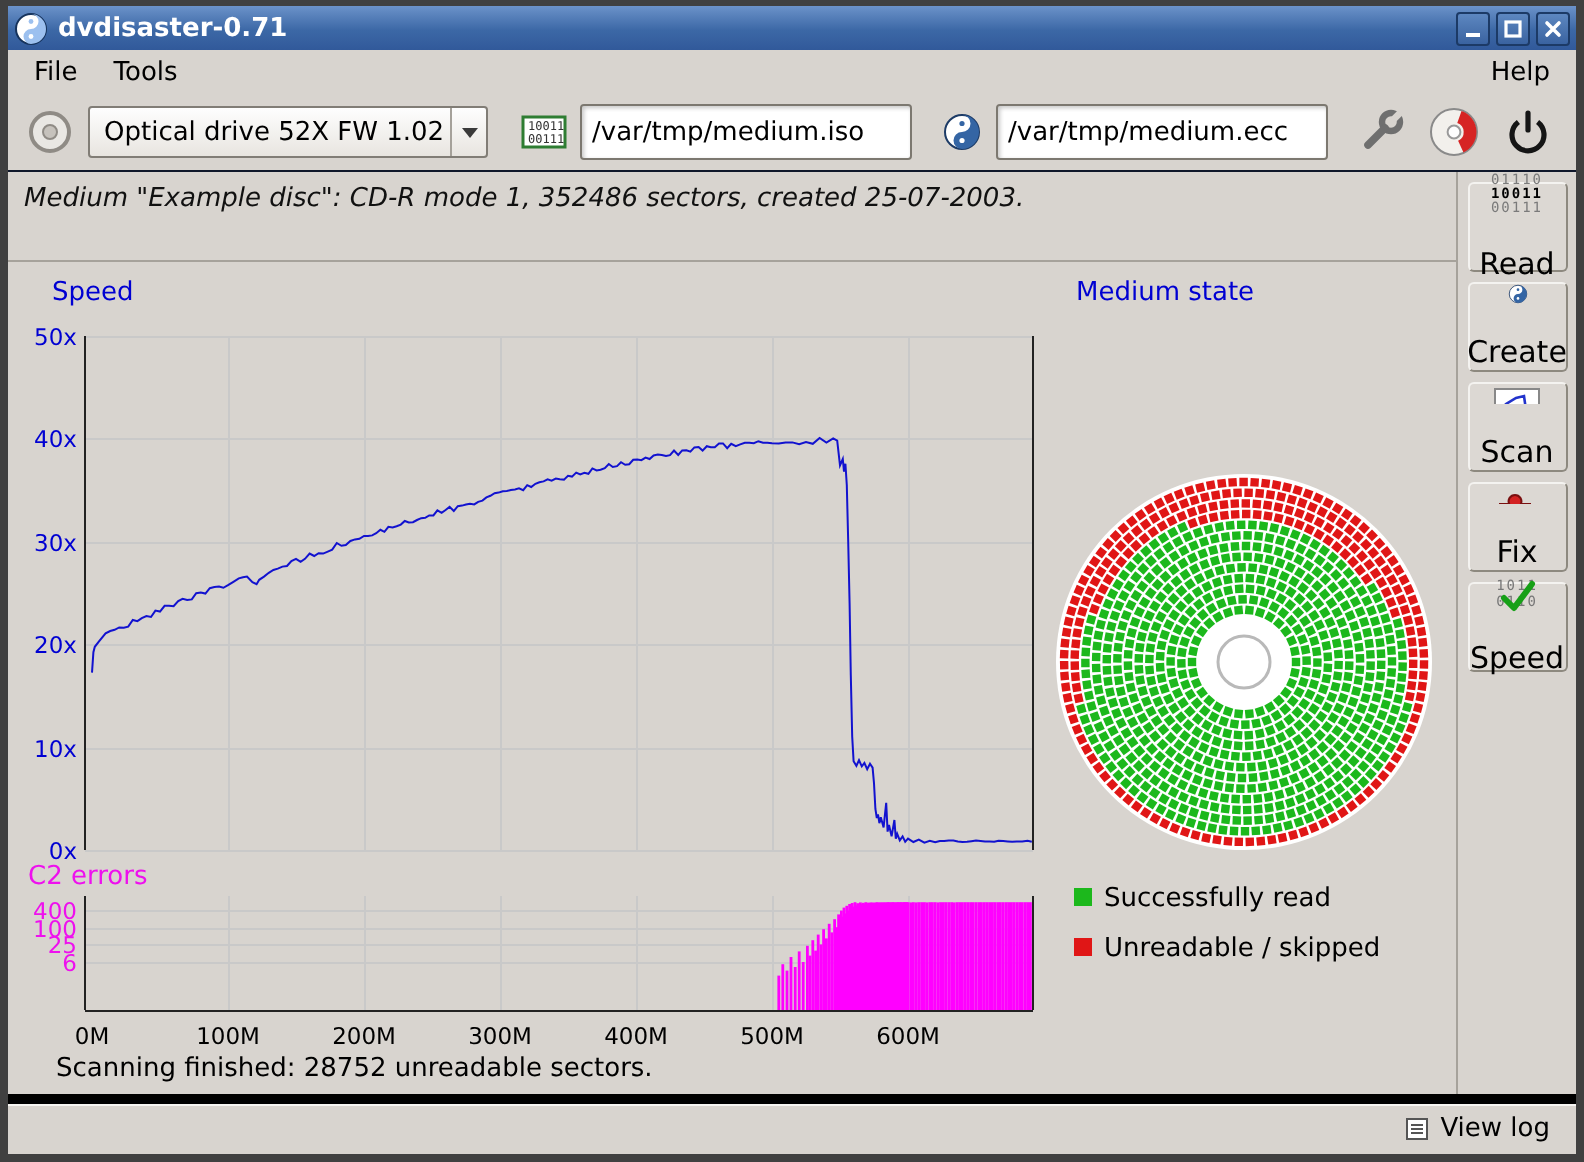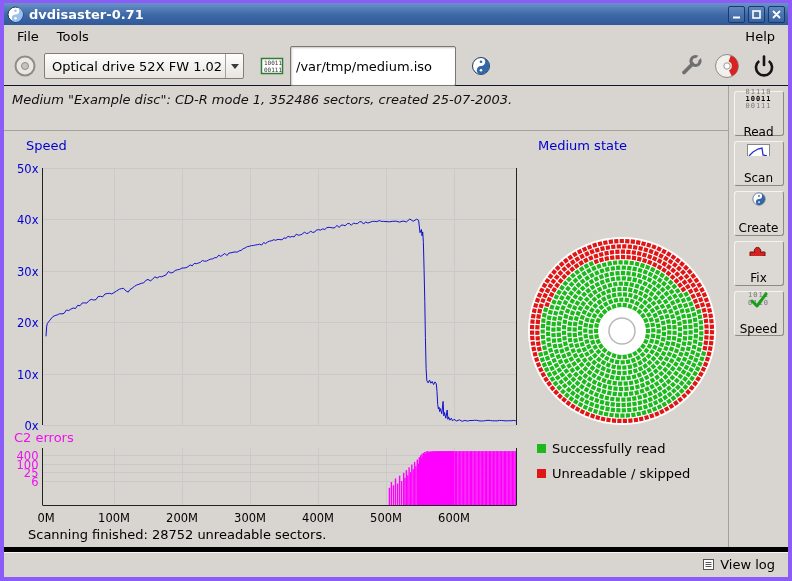--- a/index.html
+++ b/index.html
@@ -1,50 +1,50 @@
 <!DOCTYPE html>
 <html><head>
 <meta charset="utf-8">
 <style>
   *{margin:0;padding:0;box-sizing:border-box}
   html,body{font-family:"DejaVu Sans","Liberation Sans",sans-serif}
   body{width:792px;height:581px;background:#555}
-  .window{width:792px;height:581px;background:#8b5cf6;padding:3px 4px 4px}
+  .window{width:792px;height:581px;background:#404040;padding:3px 4px 4px}
   .titlebar{height:22px;display:flex;align-items:center;gap:5px;padding:0 3px;
     background:linear-gradient(#6b92c9,#3c68a6 55%,#31599a)}
   .title{color:#fff;font-weight:bold;font-size:13px}
   .winbtns{margin-left:auto;display:flex;gap:3px}
   .wbtn{width:17px;height:17px;background:linear-gradient(#5d87c0,#3a63a0);
     border:1px solid #1c3a66;border-radius:2px;display:flex;align-items:center;justify-content:center}
   .client{width:784px;height:552px;background:#d8d4cf;display:flex;flex-direction:column;overflow:hidden}
   .menubar{height:22px;display:flex;align-items:center;font-size:13px;padding:0 4px}
   .menuitem{padding:2px 9px;color:#000;cursor:default}
   .menu-help{margin-left:auto}
   .toolbar{height:39px;display:flex;align-items:center;border-bottom:1px solid #0f172a;padding:0 8px;gap:6px}
   .combo{width:200px;height:26px;background:linear-gradient(#fefefe,#e8e5e0);
     border:1px solid #817d76;border-radius:2px;display:flex;align-items:center}
   .combo-text{flex:1;padding-left:7px;font-size:13px;white-space:nowrap;overflow:hidden}
   .combo-arrow{width:18px;height:100%;border-left:1px solid #a5a19a;display:flex;align-items:center;justify-content:center}
   .combo-arrow::after{content:"";border:4px solid transparent;border-top:5px solid #3a3a3a;margin-top:5px}
-  .entry{width:166px;height:40px;border:1px solid #7c7870;border-radius:2px;background:#fff;
+  .entry{width:166px;height:28px;border:1px solid #7c7870;border-radius:2px;background:#fff;
     font:13px "DejaVu Sans","Liberation Sans",sans-serif;padding:0 5px;box-shadow:inset 1px 1px 2px rgba(0,0,0,.22)}
   .tool-right{margin-left:auto;display:flex;align-items:center;gap:9px;padding-right:2px}
   .mainrow{flex:1;display:flex;min-height:0}
   .leftcol{width:724px;display:flex;flex-direction:column}
   .statusarea{height:45px;border-bottom:1px solid #a6a29b;padding:4px 0 0 8px}
   .s1{font-size:14px;color:#000}
   .s2{font-size:13px;font-style:italic;margin-top:2px;color:#111}
   .chartwrap{height:396px}
   .chartwrap svg{display:block}
   .footerline{height:20px;font-size:13px;padding-left:24px;color:#000}
   .rightcol{flex:1;border-left:1px solid #a6a29b;display:flex;flex-direction:column;align-items:center;padding-top:5px;gap:5px}
   .act{width:50px;height:45px;background:#dcd8d3;border:1px solid;border-color:#f4f3f0 #8d897f #8d897f #f4f3f0;
     border-radius:3px;display:flex;flex-direction:column;align-items:center;justify-content:center;
     font-family:inherit;cursor:default;padding:0}
-  .alabel{font-size:12px;margin-top:15px;color:#000}
+  .alabel{font-size:15px;margin-top:15px;color:#000}
   .bin div{font:7px "DejaVu Sans Mono","Liberation Mono",monospace;line-height:7px;letter-spacing:1px;color:#7a7a7a;text-align:center}
   .bin div.mid{color:#000;font-weight:bold}
   .verify-ic{position:relative;width:26px;height:18px}
   .verify-ic .vrow{font:7px "DejaVu Sans Mono","Liberation Mono",monospace;line-height:8px;letter-spacing:1px;color:#777;text-align:center}
   .verify-ic svg{position:absolute;left:2px;top:-1px}
   .stopbtn{margin-top:auto;margin-bottom:9px}
   .bottombar{height:30px;border-top:5px solid #000000;box-shadow:inset 0 1px 0 #f6f5f2;
     display:flex;align-items:center;justify-content:flex-end;padding-right:8px}
   .viewlog{display:flex;align-items:center;gap:5px;font-size:13px;padding:2px 5px;color:#000;cursor:default}
   text.tick{font-size:11.5px;font-family:"DejaVu Sans","Liberation Sans",sans-serif}
@@ -105,20 +105,21 @@
         <text x="4" y="16.5" style="font:6px 'DejaVu Sans Mono',monospace" fill="#333">00111</text>
       </svg>
       <input class="entry" value="/var/tmp/medium.iso" style="">
 
       <svg width="22" height="22" viewBox="-11 -11 22 22" style="margin-left:8px">
         <circle r="8.5" fill="#fff" stroke="#1d3b66"></circle>
         <path d="M0,-8.5 A8.5 8.5 0 1 1 0,8.5 A4.25 4.25 0 0 1 0,0 A4.25 4.25 0 0 0 0,-8.5 Z" fill="#3465a4"></path>
         <circle cx="0" cy="4.25" r="1.3" fill="#fff"></circle>
           <circle cx="0" cy="-4.25" r="1.3" fill="#3465a4"></circle>
       </svg>
+      <input class="entry" value="/var/tmp/medium.ecc" style="">
 
       <div class="tool-right">
         <svg width="26" height="26">
           <circle cx="17.5" cy="8" r="4.5" fill="none" stroke="#6f6f6f" stroke-width="3.2"></circle>
           <rect x="15.8" y="0.5" width="3.4" height="6" fill="#d8d4cf" transform="rotate(45 17.5 8)"></rect>
           <line x1="14.5" y1="11" x2="6" y2="19.5" stroke="#6f6f6f" stroke-width="3.8" stroke-linecap="round"></line>
         </svg>
         <svg width="28" height="28">
           <circle cx="14" cy="14" r="11.5" fill="#f2f0ec" stroke="#8a8a8a"></circle>
           <path d="M17.4 21.3 A8 8 0 0 0 16.7 6.5" fill="none" stroke="#d62424" stroke-width="6.4"></path>
@@ -1192,35 +1193,35 @@
         <button class="act">
           <div class="bin">
             <div>01110</div>
             <div class="mid">10011</div>
             <div>00111</div>
           </div>
           <span class="alabel">Read</span>
         </button>
 
         <button class="act">
-          <svg width="26" height="20">
-            <rect x="1.5" y="2.5" width="22" height="15" fill="#fff" stroke="#888"></rect>
-            <polyline points="3,14 7,10 12,7 16,6 17,13 21,14" fill="none" stroke="#2233cc" stroke-width="1.3"></polyline>
-          </svg>
-          <span class="alabel">Scan</span>
-        </button>
-
-        <button class="act">
           <svg width="24" height="24" viewBox="-12 -12 24 24">
             <circle r="10.5" fill="#fff" stroke="#1d3b66"></circle>
             <path d="M0,-10.5 A10.5 10.5 0 1 1 0,10.5 A5.25 5.25 0 0 1 0,0 A5.25 5.25 0 0 0 0,-10.5 Z" fill="#3465a4"></path>
             <circle cx="0" cy="5.25" r="1.6" fill="#fff"></circle>
               <circle cx="0" cy="-5.25" r="1.6" fill="#3465a4"></circle>
           </svg>
           <span class="alabel">Create</span>
+        </button>
+
+        <button class="act">
+          <svg width="26" height="20">
+            <rect x="1.5" y="2.5" width="22" height="15" fill="#fff" stroke="#888"></rect>
+            <polyline points="3,14 7,10 12,7 16,6 17,13 21,14" fill="none" stroke="#2233cc" stroke-width="1.3"></polyline>
+          </svg>
+          <span class="alabel">Scan</span>
         </button>
 
         <button class="act">
           <svg width="28" height="26">
             <path d="M5 10 h4.6 a3.2 3.2 0 1 1 5.8 0 H20 v4.2 a3.2 3.2 0 1 0 0 5.8 V24 H5 Z" fill="#d32222" stroke="#7a1010" stroke-width="1"></path>
           </svg>
           <span class="alabel">Fix</span>
         </button>
 
         <button class="act">

